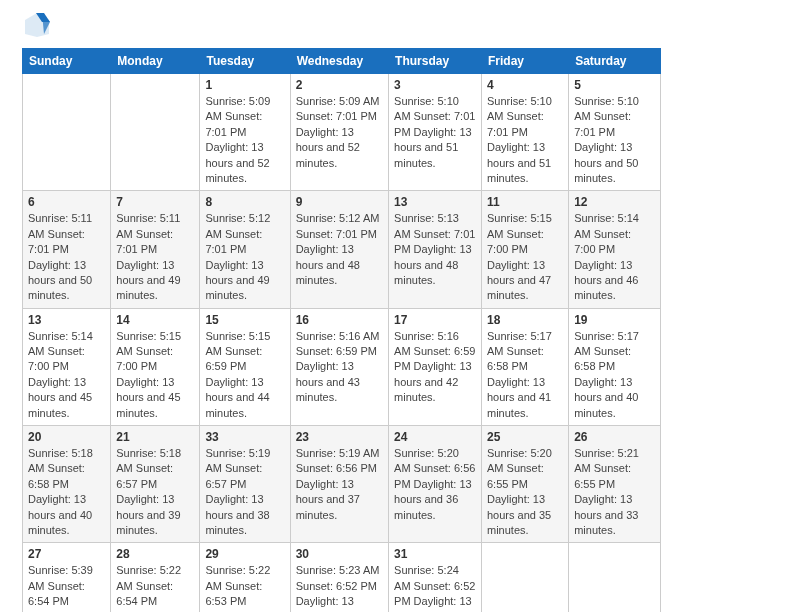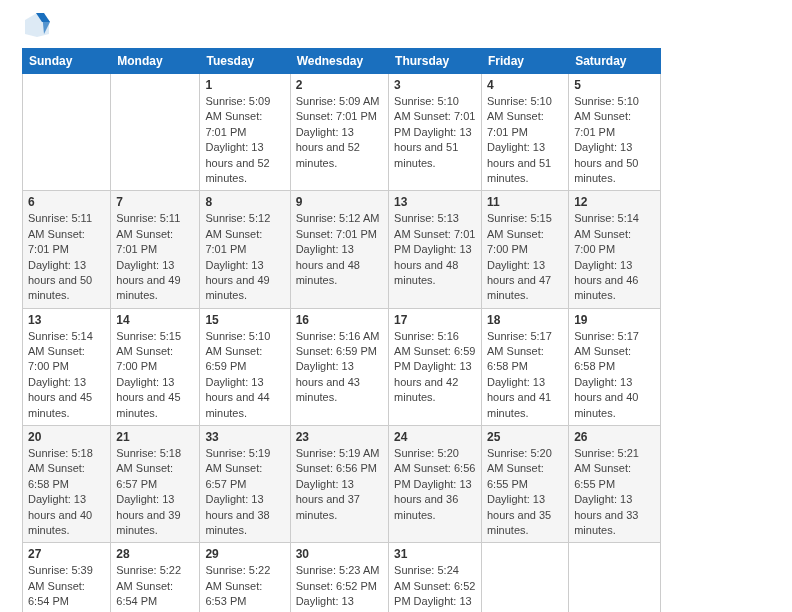--- a/index.html
+++ b/index.html
@@ -221,21 +221,21 @@
 Daylight: 13 hours and 45 minutes.</div>
           </td>
           <td>
             <span class="day-num">14</span>
             <div class="day-info">Sunrise: 5:15 AM
 Sunset: 7:00 PM
 Daylight: 13 hours and 45 minutes.</div>
           </td>
           <td>
             <span class="day-num">15</span>
-            <div class="day-info">Sunrise: 5:10 AM
+            <div class="day-info">Sunrise: 5:15 AM
 Sunset: 6:59 PM
 Daylight: 13 hours and 44 minutes.</div>
           </td>
           <td>
             <span class="day-num">16</span>
             <div class="day-info">Sunrise: 5:16 AM
 Sunset: 6:59 PM
 Daylight: 13 hours and 43 minutes.</div>
           </td>
           <td>

